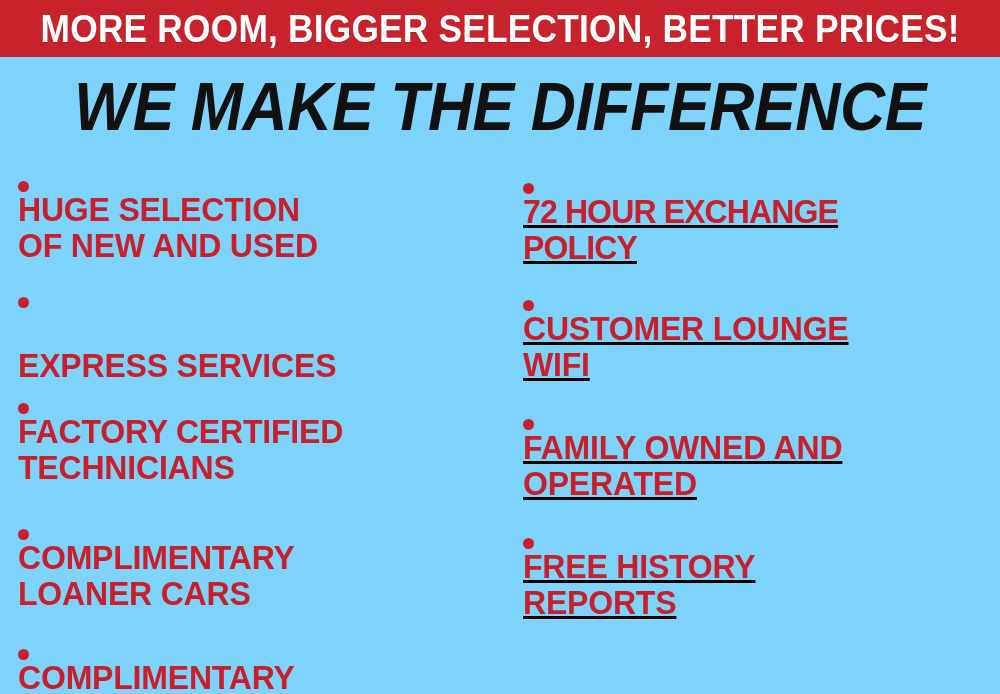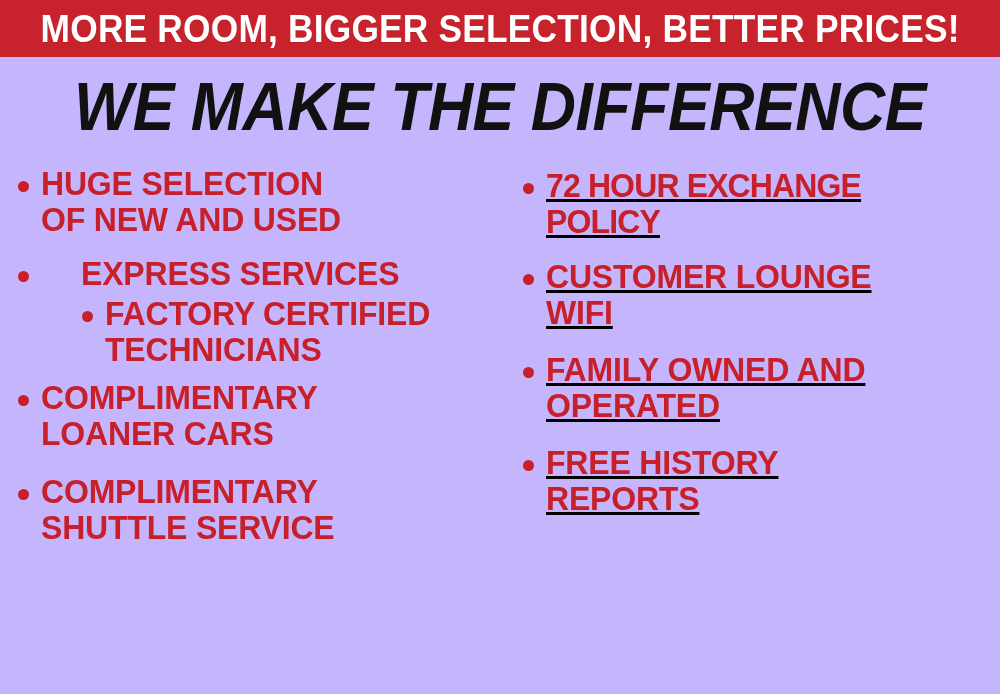--- a/index.html
+++ b/index.html
@@ -12,21 +12,21 @@
     height: 694px;
     overflow: hidden;
     font-family: "Liberation Sans", sans-serif;
     -webkit-font-smoothing: antialiased;
   }
 
   .poster {
     position: relative;
     width: 1000px;
     height: 694px;
-    background: #c4b5fd;
+    background: #7dd3fc;
     box-sizing: border-box;
   }
 
   
   .banner {
     position: absolute;
     left: 0;
     top: 0;
     width: 1000px;
     height: 57px;
@@ -91,24 +91,25 @@
     width: 495px;
     padding-left: 18px;
     padding-top: 8px;
     text-decoration: underline;
   }
 
   .bullet-row {
     display: flex;
     align-items: flex-start;
     margin-bottom: 28px;
+    flex-direction: column;
   }
   .column-left .bullet-row:nth-child(1) { margin-bottom: 18px; }
   .column-left .bullet-row:nth-child(2) { margin-bottom: 4px; gap: 40px; }
-  .column-left .bullet-row:nth-child(3) { margin-bottom: 12px; justify-content: center; }
+  .column-left .bullet-row:nth-child(3) { margin-bottom: 28px; justify-content: center; }
   .column-left .bullet-row:nth-child(4) { margin-bottom: 22px; }
 
   .column-right .bullet-row:nth-child(1) { margin-bottom: 19px; }
   .column-right .bullet-row:nth-child(2) { margin-bottom: 21px; }
   .column-right .bullet-row:nth-child(3) { margin-bottom: 21px; }
   .column-right .bullet-row:nth-child(4) { margin-bottom: 22px; }
   .column-right .bullet-row:nth-child(5) { margin-bottom: 22px; margin-top: 37px; }
 
   .bullet-dot {
     flex: 0 0 auto;

